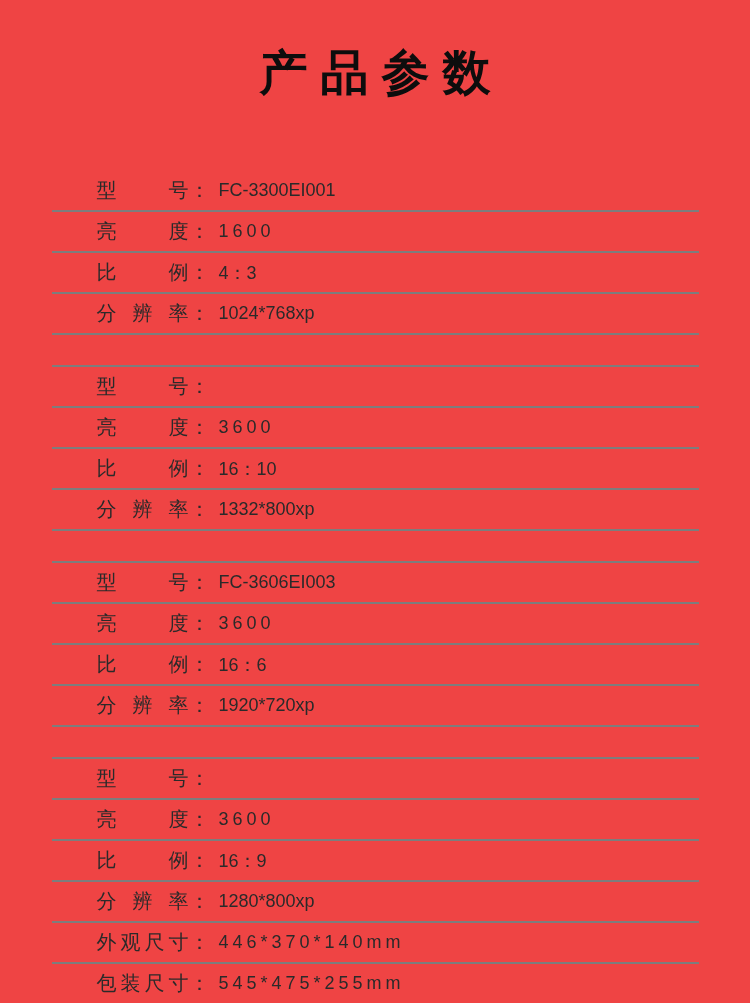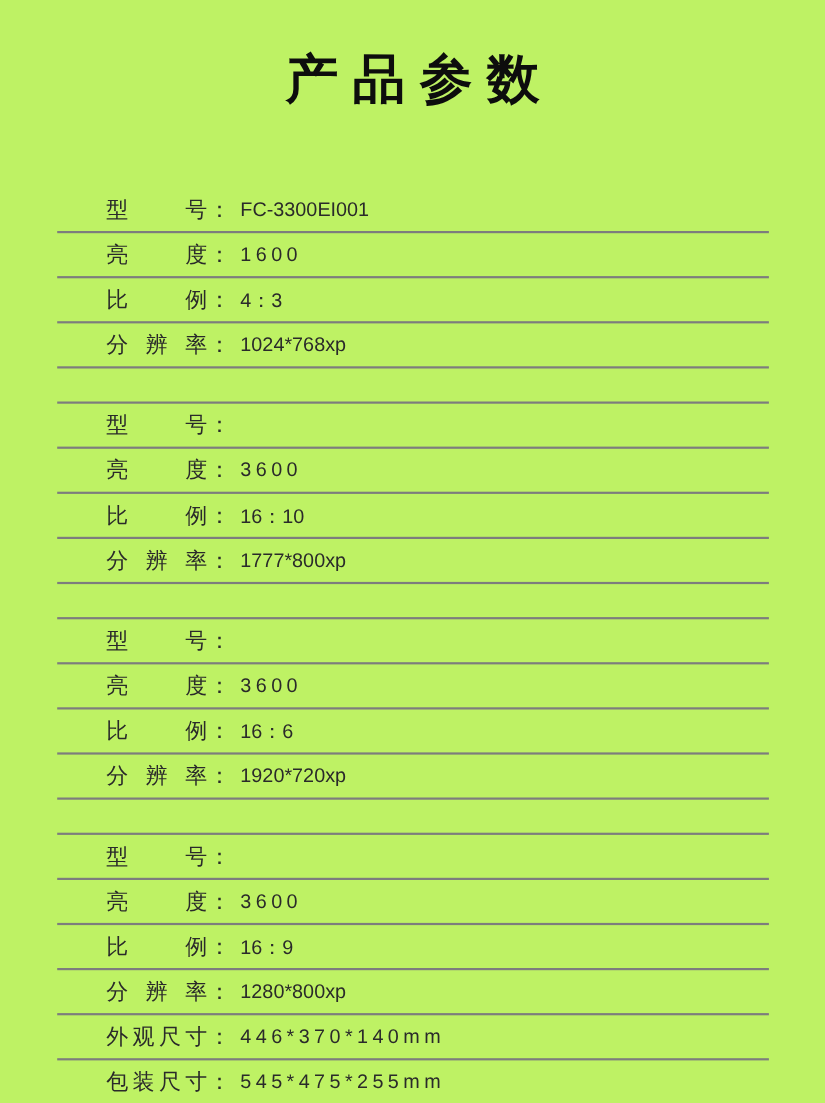--- a/index.html
+++ b/index.html
@@ -5,21 +5,21 @@
   html, body {
     margin: 0;
     padding: 0;
     background: #ffffff;
     font-family: "Liberation Sans", "DejaVu Sans", sans-serif;
   }
   .page {
     position: relative;
     width: 750px;
     height: 1003px;
-    background: #bef264;
+    background: #ef4444;
     overflow: hidden;
   }
   .page-title {
     margin: 0;
     padding-top: 42px;
     height: 62px;
     line-height: 62px;
     text-align: center;
     font-size: 48px;
     font-weight: bold;
@@ -111,28 +111,29 @@
         <span class="spec-value spaced">3600</span>
       </div>
       <div class="spec-row">
         <span class="spec-label">比例</span>
           <span class="spec-colon">：</span>
         <span class="spec-value">16：10</span>
       </div>
       <div class="spec-row">
         <span class="spec-label">分辨率</span>
           <span class="spec-colon">：</span>
-        <span class="spec-value">1777*800xp</span>
+        <span class="spec-value">1332*800xp</span>
       </div>
     </div>
 
     <div class="spec-group has-top-rule">
       <div class="spec-row">
         <span class="spec-label">型号</span>
           <span class="spec-colon">：</span>
+        <span class="spec-value">FC-3606EI003</span>
       </div>
       <div class="spec-row">
         <span class="spec-label">亮度</span>
           <span class="spec-colon">：</span>
         <span class="spec-value spaced">3600</span>
       </div>
       <div class="spec-row">
         <span class="spec-label">比例</span>
           <span class="spec-colon">：</span>
         <span class="spec-value">16：6</span>

